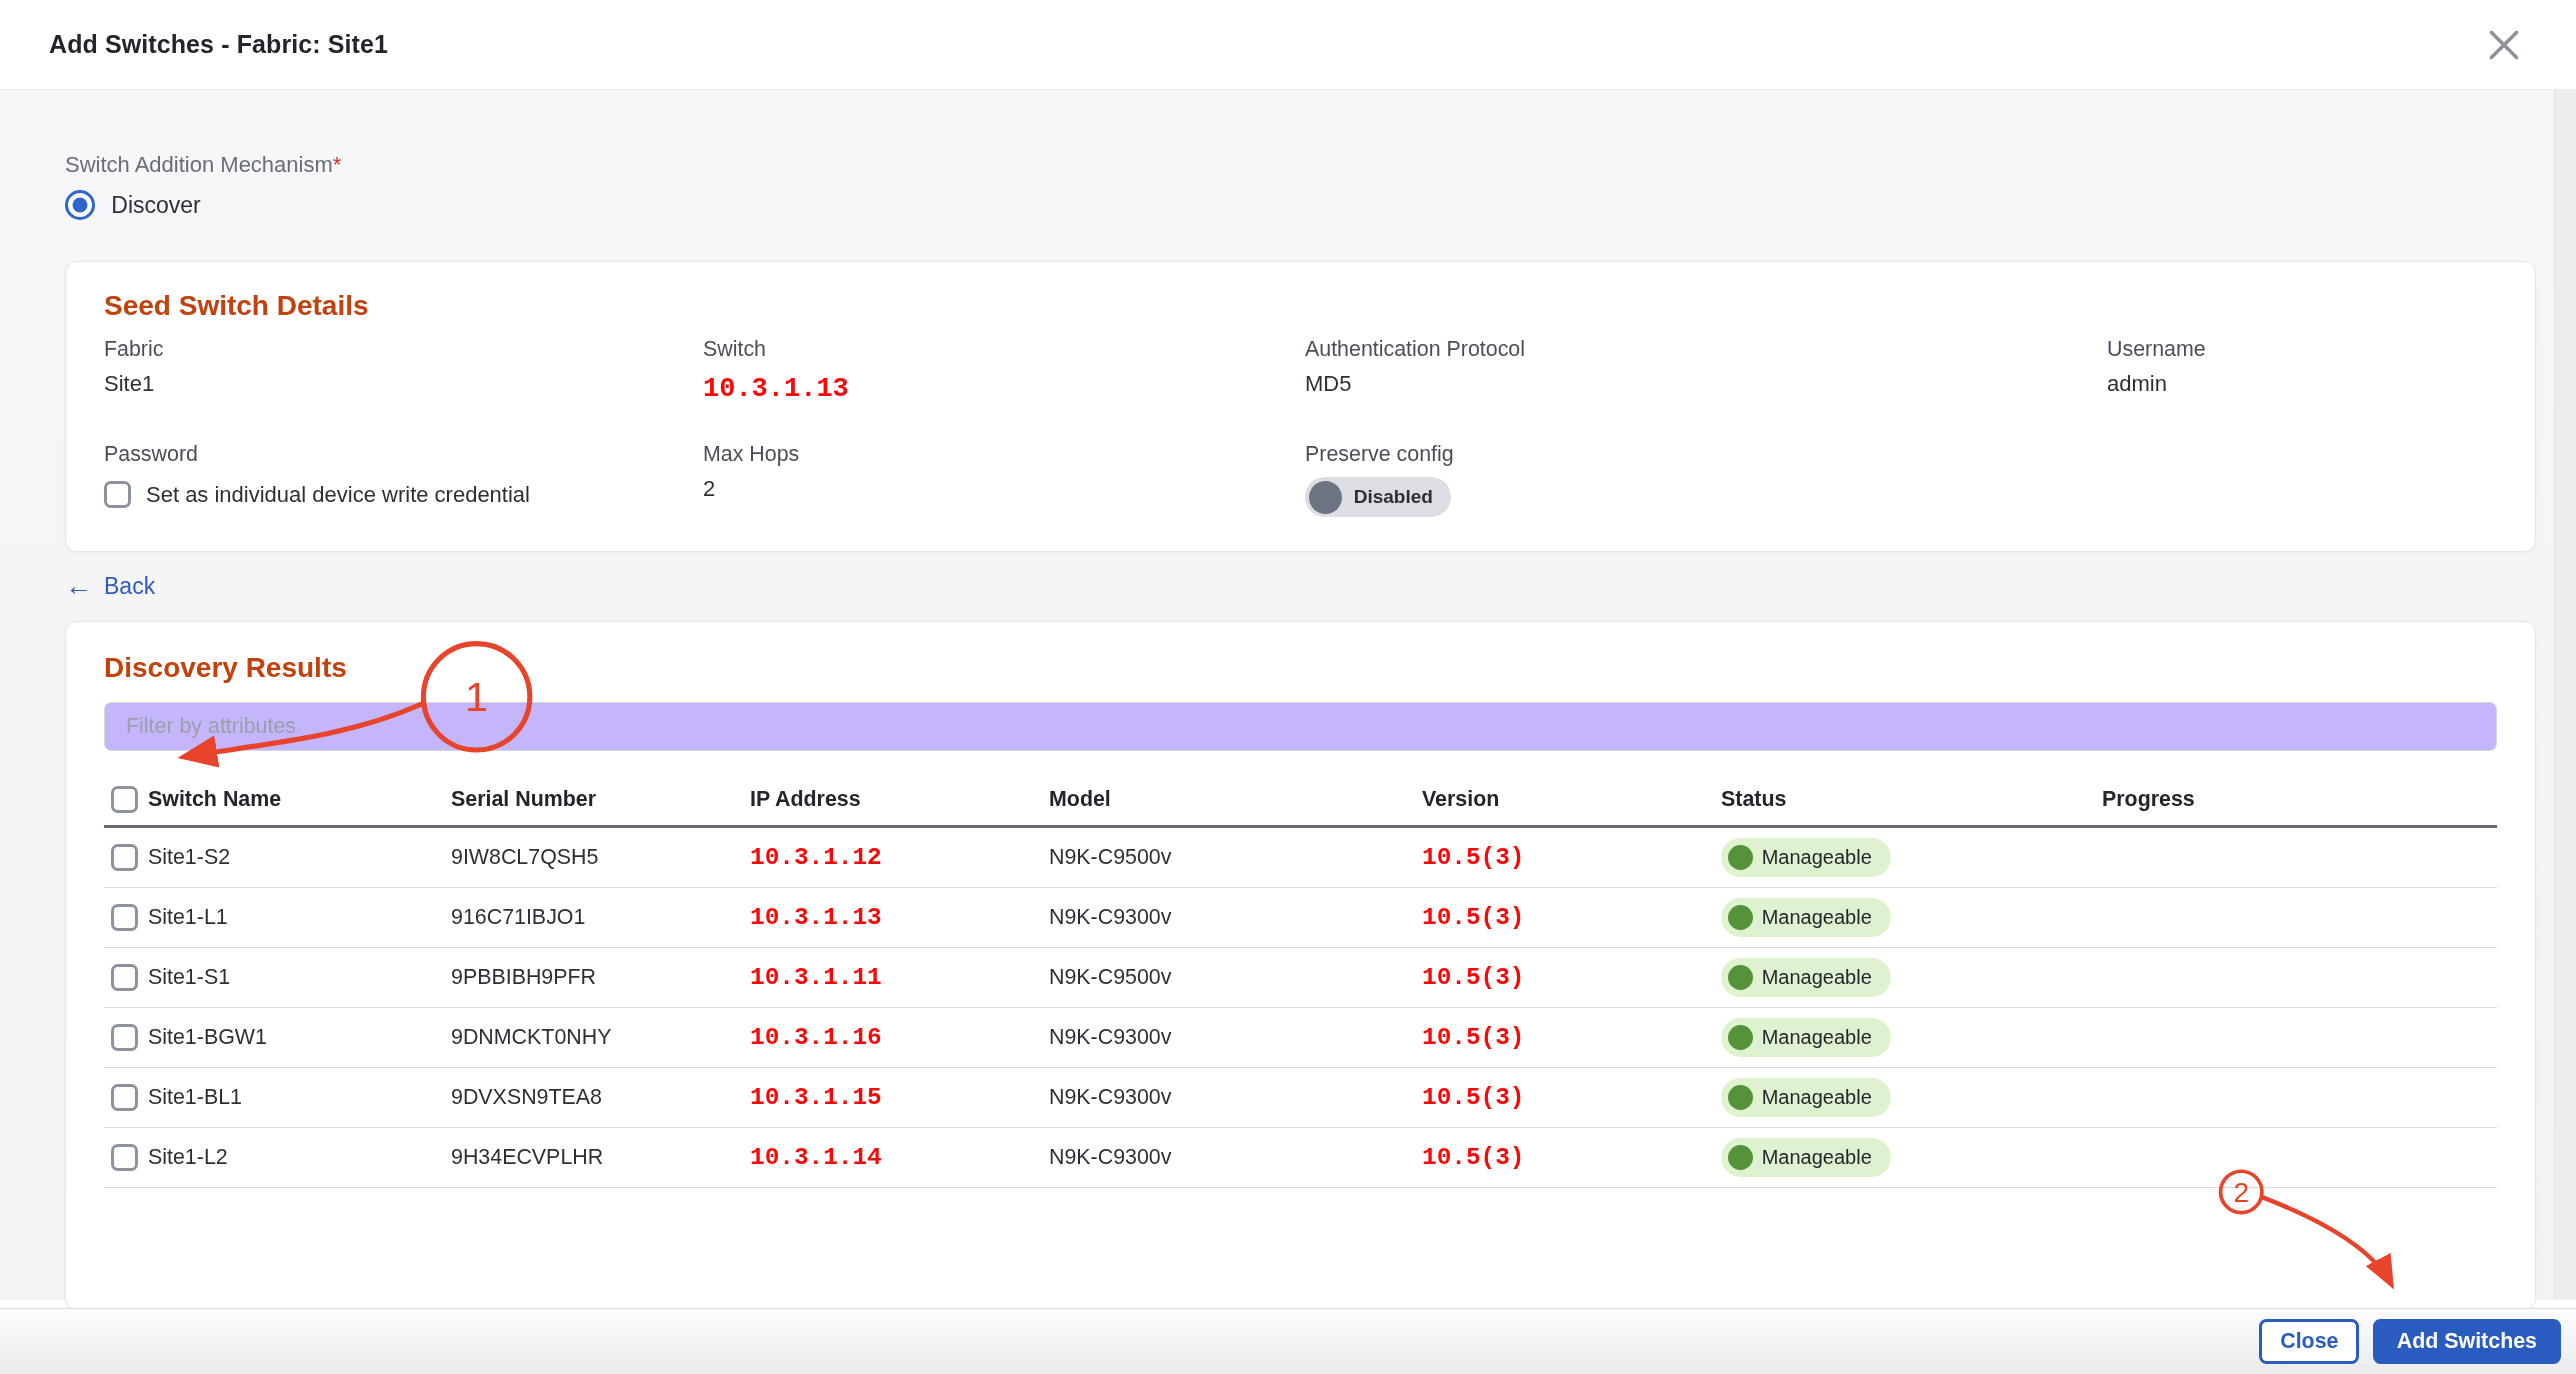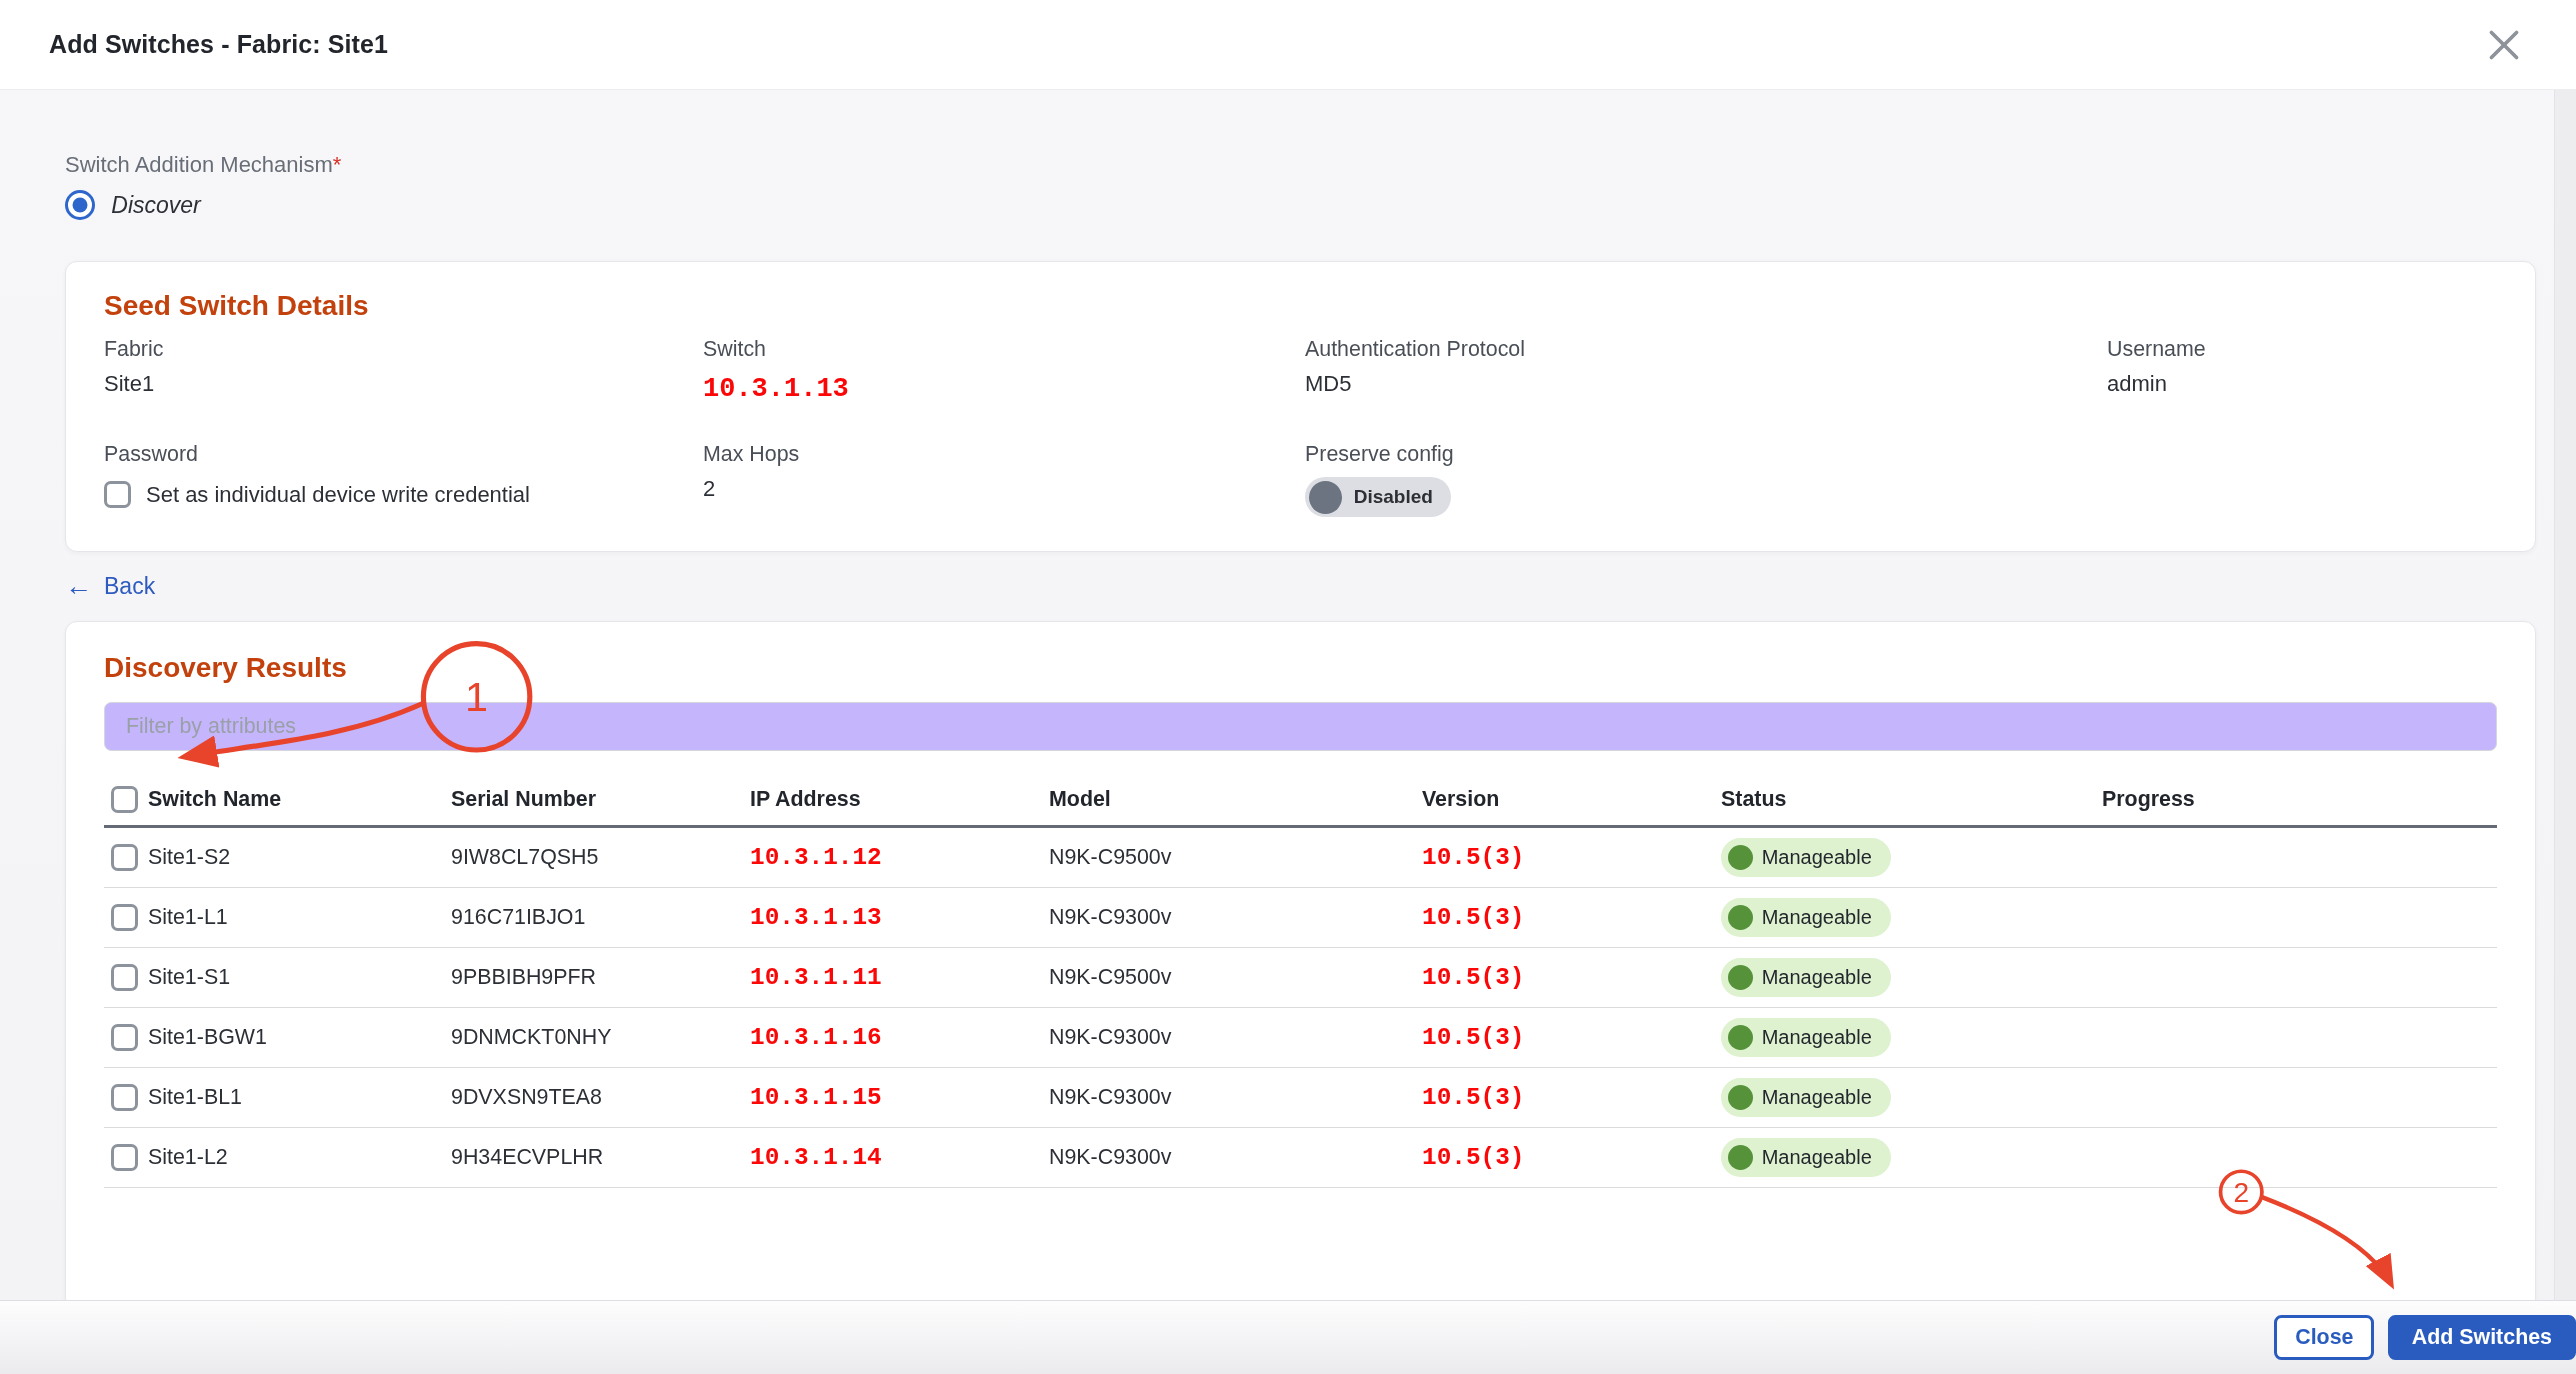--- a/index.html
+++ b/index.html
@@ -29,21 +29,21 @@
     background: linear-gradient(180deg, #f7f7f9 0%, #f3f3f6 100%);
     padding: 62px 40px 0 65px;
   }
   .scroll-gutter {
     position: absolute; top: 0; right: 0; width: 22px; height: 1210px;
     background: #ededf0; border-left: 1.5px solid #e3e3e7;
   }
 
   .mech-label { font-size: 22px; color: #686e77; }
   .req { color: #d93025; }
-  .radio-row { margin-top: 12px; display: flex; align-items: center; gap: 16.3px; font-style: italic; }
+  .radio-row { margin-top: 12px; display: flex; align-items: center; gap: 16.3px; }
   .radio {
     width: 30px; height: 30px; border-radius: 50%;
     border: 3.7px solid #2e66cc; background: #fff; position: relative; cursor: pointer;
   }
   .radio::after {
     content:""; position:absolute; left:50%; top:50%; transform:translate(-50%,-50%);
     width:15px; height:15px; border-radius:50%; background:#2e66cc;
   }
   .radio-label { font-size: 23px; color: #2c3036; }
 
@@ -109,25 +109,25 @@
 
   .badge {
     display: inline-flex; align-items: center; gap: 9px;
     background: #def2cf; border-radius: 20px; height: 39px; padding: 0 19px 0 6.7px;
   }
   .badge-dot { width: 25px; height: 25px; border-radius: 50%; background: #55923a; }
   .badge-text { font-size: 20px; color: #23272d; }
 
   
   .ftr {
-    position: absolute; left: 0; right: 0; bottom: 0; height: 74px;
+    position: absolute; left: 0; right: 0; bottom: 0; height: 66px;
     background: linear-gradient(180deg, #fdfdfe, #ebebee);
     border-top: 1.5px solid #dddde3;
     display: flex; align-items: center; justify-content: flex-end;
-    gap: 13.3px; 
+    gap: 13.3px; padding-right: 15px;
   }
   .btn { font-family: "Liberation Sans", sans-serif; font-size: 21.4px; font-weight: bold;
          border-radius: 7.4px; cursor: pointer; }
   .btn-outline { background:#fff; color:#2a5cc0; border: 3px solid #2a5cc0; padding: 7.4px 18px; }
   .btn-primary { background:#2a5cc0; color:#fff; border: 3px solid #2a5cc0; padding: 7.4px 21px; }
 
   
   .overlay { position: absolute; inset: 0; pointer-events: none; z-index: 20; }
 </style>
 </head>

